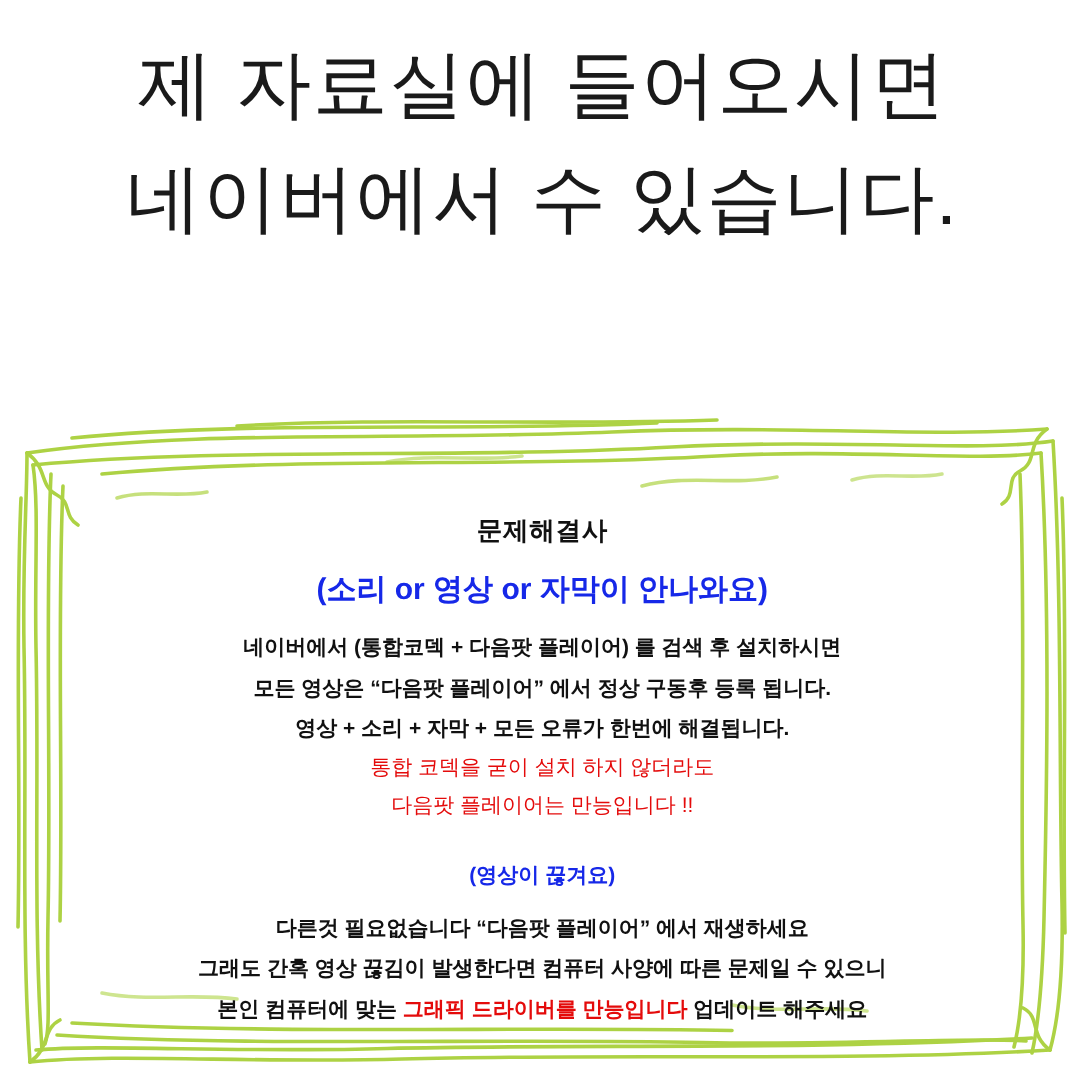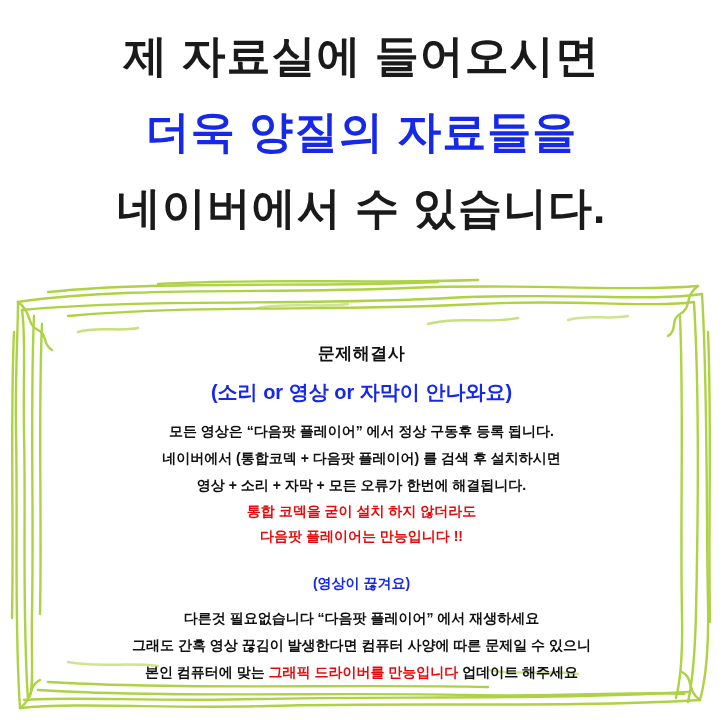--- a/index.html
+++ b/index.html
@@ -23,23 +23,23 @@
   
   .headline {
     position: absolute;
     top: 18px;
     left: 0;
     width: 723px;
     text-align: center;
   }
   .headline-line {
     font-family: "Liberation Sans", sans-serif;
-    font-size: 44px;
+    font-size: 50px;
     line-height: 76px;
-    font-weight: 700;
+    font-weight: 400;
     letter-spacing: 1px;
     white-space: nowrap;
   }
   .headline-line.l1 { color: #1a1a1a; }
   .headline-line.l2 { color: #1628e8; }
   .headline-line.l3 { color: #1a1a1a; }
 
   
   .frame-wrap {
     position: absolute;
@@ -81,21 +81,21 @@
     font-size: 14px;
     color: #111111;
     line-height: 27px;
     font-weight: bold;
     white-space: nowrap;
   }
   .red-line {
     font-size: 14px;
     color: #e40b0b;
     line-height: 25px;
-    font-weight: bold;
+    font-weight: normal;
     white-space: nowrap;
   }
   .spacer-lg { height: 26px; }
   .sub-head2 {
     font-size: 14px;
     font-weight: bold;
     color: #1628e8;
     margin: 0 0 12px 0;
   }
   .mixed-line {
@@ -107,21 +107,20 @@
   }
   .mixed-line .hl { color: #e40b0b; }
 </style>
 </head>
 <body>
 
 <div class="page">
 
   <div class="headline">
     <div class="headline-line l1">제 자료실에 들어오시면</div>
-    <div class="headline-line l2">더욱 양질의 자료들을</div>
     <div class="headline-line l3">네이버에서 수 있습니다.</div>
   </div>
 
   <div class="frame-wrap">
     <svg viewBox="0 0 707 440" preserveAspectRatio="none">
       <g fill="none" stroke="#a9d03a" stroke-width="2.4" stroke-linecap="round" stroke-linejoin="round" opacity="0.95">
 
         <path d="M10,30 C120,14 260,22 400,16 C520,11 610,20 690,14"></path>
         <path d="M14,38 C140,26 300,34 440,26 C560,20 640,30 694,22"></path>
         <path d="M694,22 C700,120 698,240 700,330 C701,380 697,410 692,428"></path>
@@ -157,22 +156,22 @@
         <path d="M60,390 C90,396 120,390 150,394" opacity="0.6"></path>
         <path d="M480,398 C510,404 540,398 570,402" opacity="0.6"></path>
       </g>
     </svg>
   </div>
 
   <div class="content">
     <div class="blk-title">문제해결사</div>
 
     <div class="sub-head">(소리 or 영상 or 자막이 안나와요)</div>
+    <div class="body-line">네이버에서 (통합코덱 + 다음팟 플레이어) 를 검색 후 설치하시면</div>
     <div class="body-line">모든 영상은 “다음팟 플레이어” 에서 정상 구동후 등록 됩니다.</div>
-    <div class="body-line">네이버에서 (통합코덱 + 다음팟 플레이어) 를 검색 후 설치하시면</div>
     <div class="body-line">영상 + 소리 + 자막 + 모든 오류가 한번에 해결됩니다.</div>
     <div class="red-line">통합 코덱을 굳이 설치 하지 않더라도</div>
     <div class="red-line">다음팟 플레이어는 만능입니다 !!</div>
 
     <div class="spacer-lg"></div>
 
     <div class="sub-head2">(영상이 끊겨요)</div>
     <div class="body-line">다른것 필요없습니다  “다음팟 플레이어” 에서 재생하세요</div>
     <div class="body-line">그래도 간혹 영상 끊김이 발생한다면 컴퓨터 사양에 따른 문제일 수 있으니</div>
     <div class="mixed-line"><span>본인 컴퓨터에 맞는 </span><span class="hl">그래픽 드라이버를 만능입니다</span><span> 업데이트 해주세요</span></div>

